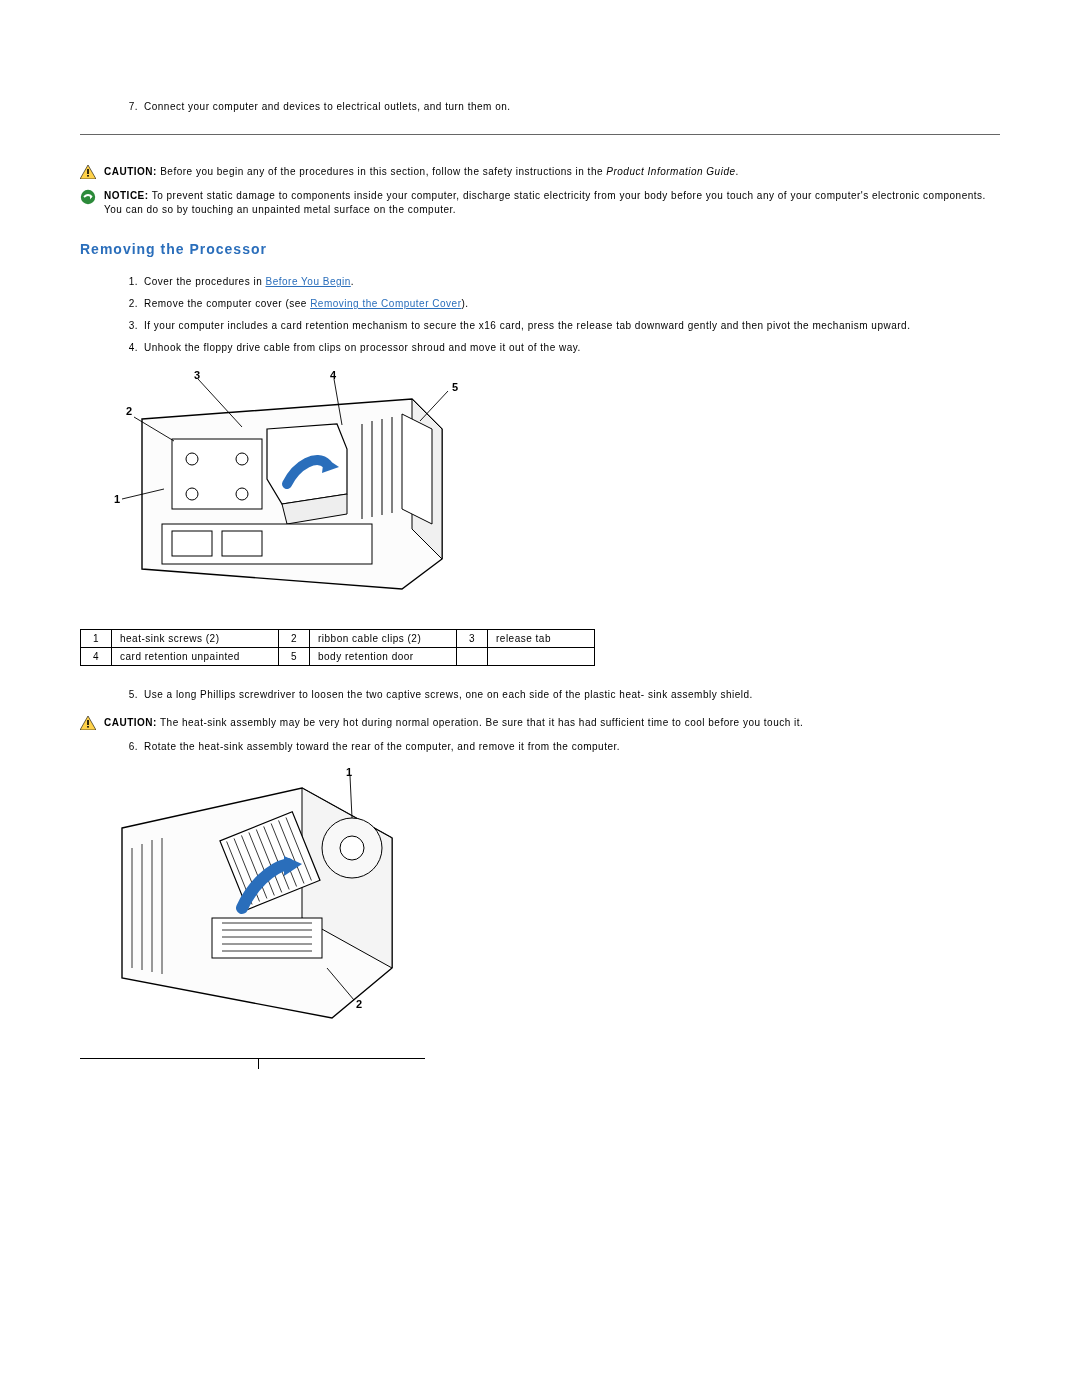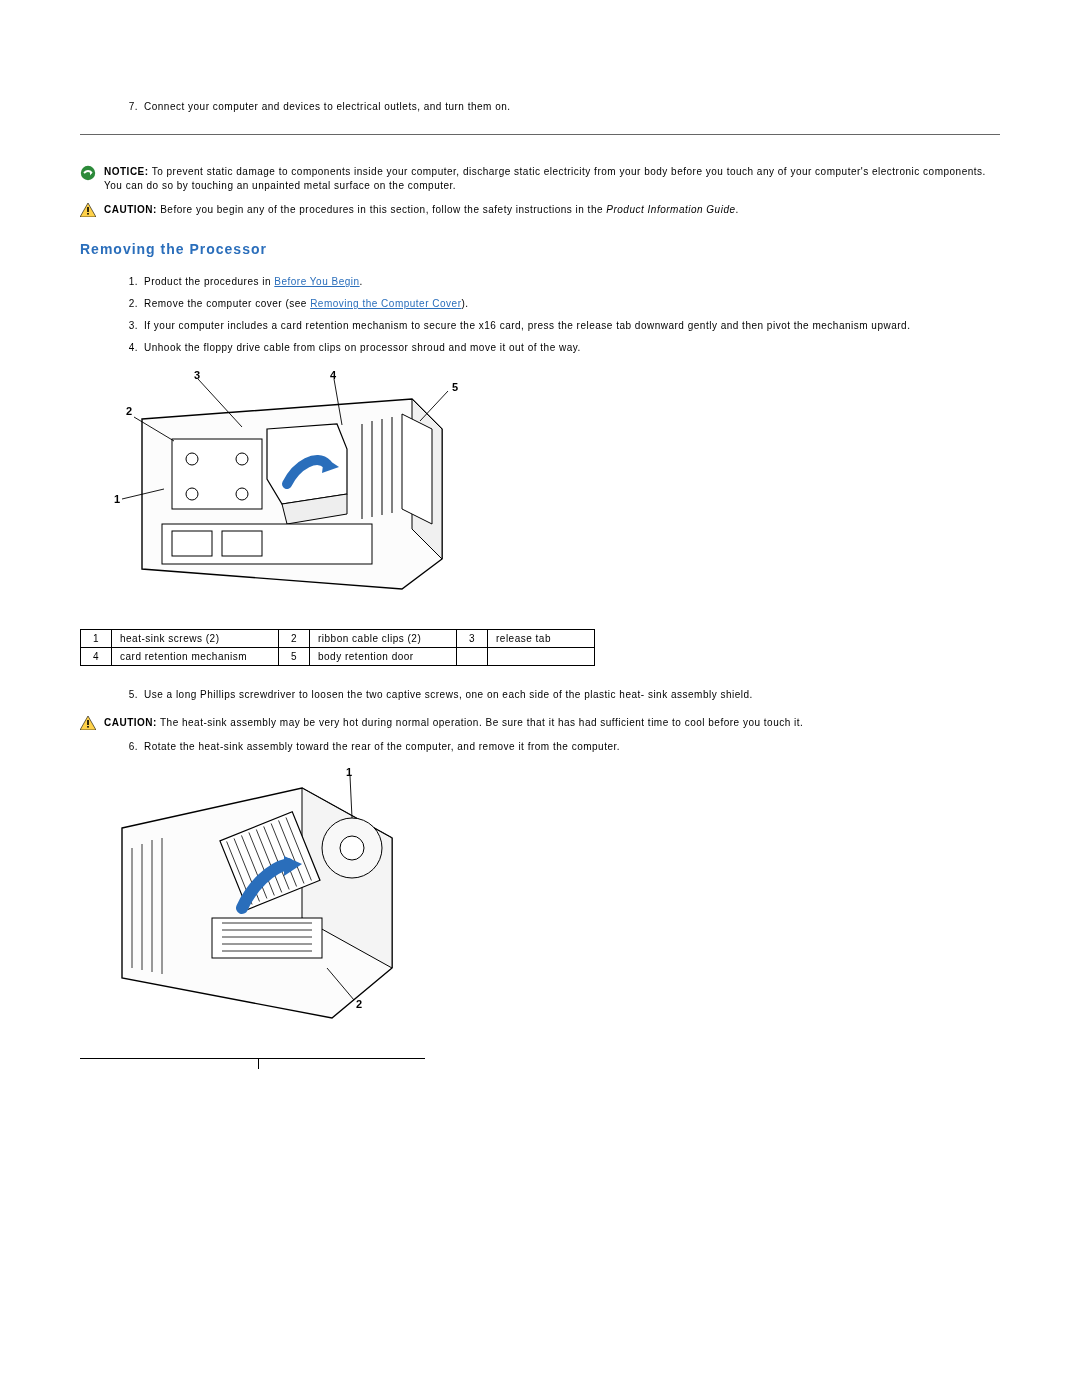--- a/index.html
+++ b/index.html
@@ -117,52 +117,52 @@
     <div class="step-item">
       <span class="step-num">7.</span>
       <span class="step-text">Connect your computer and devices to electrical outlets, and turn them on.</span>
     </div>
   </div>
 
   <hr class="divider">
 
 
   <div class="alert-row">
+    <span class="alert-icon icon-caution">
+      <svg width="16" height="14" viewBox="0 0 16 14">
+        <polygon points="8,0 16,14 0,14" fill="#ffd24a" stroke="#000" stroke-width="0.6"></polygon>
+        <rect x="7.2" y="4" width="1.6" height="5" fill="#000"></rect>
+        <rect x="7.2" y="10" width="1.6" height="1.6" fill="#000"></rect>
+      </svg>
+    </span>
+    <span class="alert-text">
+      <span class="label">CAUTION:</span><span> Before you begin any of the procedures in this section, follow the safety instructions in the </span><span class="italic">Product Information Guide</span><span>.</span>
+    </span>
+  </div>
+
+  <div class="alert-row">
     <span class="alert-icon icon-notice">
       <svg width="16" height="16" viewBox="0 0 16 16">
         <circle cx="8" cy="8" r="7.2" fill="#2c8a3a"></circle>
         <path d="M4 8 Q8 4 12 8" stroke="#fff" stroke-width="1.8" fill="none"></path>
         <polygon points="12,8 10,5.5 10,10.5" fill="#fff"></polygon>
       </svg>
     </span>
     <span class="alert-text">
       <span class="label">NOTICE:</span><span> To prevent static damage to components inside your computer, discharge static electricity from your body before you touch any of your computer's electronic components. You can do so by touching an unpainted metal surface on the computer.</span>
     </span>
   </div>
 
-  <div class="alert-row">
-    <span class="alert-icon icon-caution">
-      <svg width="16" height="14" viewBox="0 0 16 14">
-        <polygon points="8,0 16,14 0,14" fill="#ffd24a" stroke="#000" stroke-width="0.6"></polygon>
-        <rect x="7.2" y="4" width="1.6" height="5" fill="#000"></rect>
-        <rect x="7.2" y="10" width="1.6" height="1.6" fill="#000"></rect>
-      </svg>
-    </span>
-    <span class="alert-text">
-      <span class="label">CAUTION:</span><span> Before you begin any of the procedures in this section, follow the safety instructions in the </span><span class="italic">Product Information Guide</span><span>.</span>
-    </span>
-  </div>
-
   <h3 class="subsection">Removing the Processor</h3>
 
   <div class="step-list">
     <div class="step-item">
       <span class="step-num">1.</span>
       <span class="step-text">
-        <span>Product the procedures in </span><a href="#" class="doc-link">Before You Begin</a><span>.</span>
+        <span>Cover the procedures in </span><a href="#" class="doc-link">Before You Begin</a><span>.</span>
       </span>
     </div>
     <div class="step-item">
       <span class="step-num">2.</span>
       <span class="step-text">
         <span>Remove the computer cover (see </span><a href="#" class="doc-link">Removing the Computer Cover</a><span>).</span>
       </span>
     </div>
     <div class="step-item">
       <span class="step-num">3.</span>
@@ -226,21 +226,21 @@
         <tr>
       <td class="num">1</td>
       <td class="wide">heat-sink screws (2)</td>
       <td class="num">2</td>
       <td class="mid">ribbon cable clips (2)</td>
       <td class="num">3</td>
       <td class="narrow">release tab</td>
     </tr>
     <tr>
       <td class="num">4</td>
-      <td class="wide">card retention mechanism</td>
+      <td class="wide">card retention unpainted</td>
       <td class="num">5</td>
       <td class="mid">body retention door</td>
       <td class="num"></td>
       <td class="narrow"></td>
     </tr>
   </tbody>
     </table>
 
   <div class="step-list">
     <div class="step-item">

